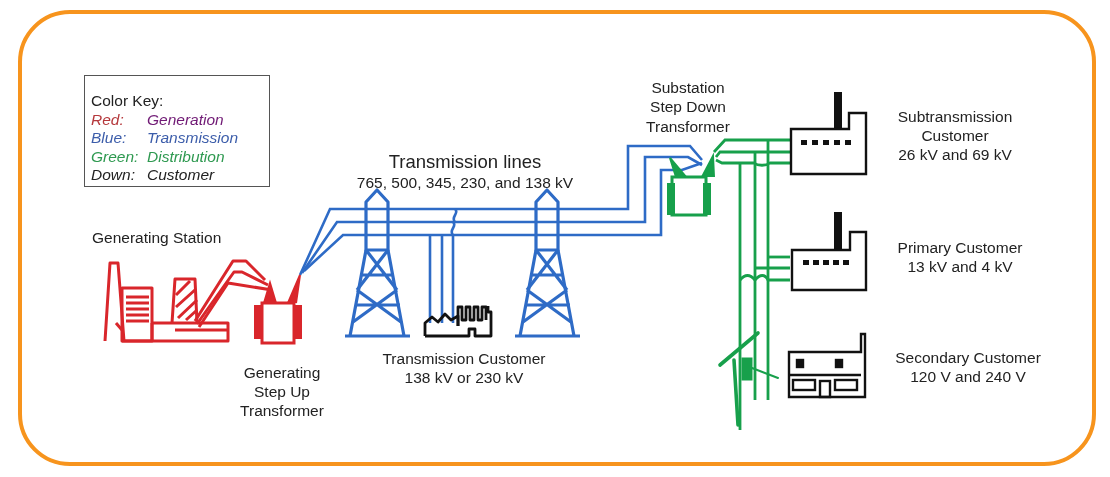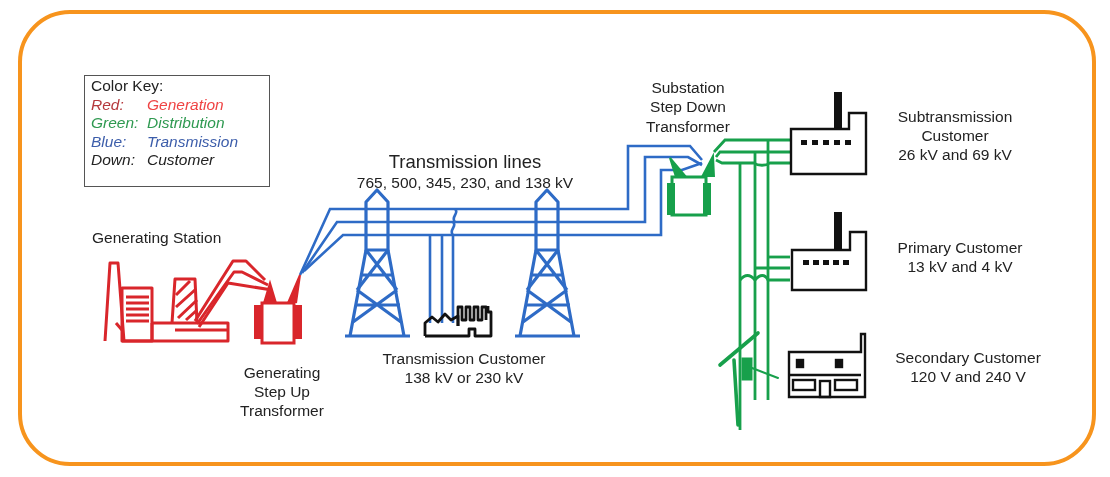--- a/index.html
+++ b/index.html
@@ -4,42 +4,42 @@
 <style>
   html, body { margin: 0; padding: 0; background: #ffffff; }
   body { width: 1110px; height: 477px; position: relative; overflow: hidden;
          font-family: "Liberation Sans", "DejaVu Sans", sans-serif; }
   .frame { position: absolute; left: 18px; top: 10px; width: 1070px; height: 448px;
            border: 4px solid #F7941D; border-radius: 52px; background: #fff; }
   svg { position: absolute; left: 0; top: 0; }
   .lbl { font-family: "Liberation Sans", "DejaVu Sans", sans-serif; fill: #222; }
   .key-box { position: absolute; left: 84px; top: 75px; width: 186px; height: 112px;
              border: 1.5px solid #555; background: #fff; box-sizing: border-box;
-             padding: 1px 6px; font-size: 15.5px; line-height: 18.5px; color: #222; }
+             padding: 16px 6px; font-size: 15.5px; line-height: 18.5px; color: #222; }
   .key-row { display: flex; white-space: nowrap; font-style: italic; }
   .key-row .k { width: 56px; display: inline-block; }
 </style>
 </head>
 <body>
 
 <div class="frame"></div>
 
 <div class="key-box">
   <div>Color Key:</div>
   <div class="key-row">
     <span class="k" style="color:#B5383C">Red:</span>
-    <span style="color:#ef4444">Generation</span>
+    <span style="color:#701a75">Generation</span>
+  </div>
+  <div class="key-row">
+    <span class="k" style="color:#3C5DAA">Blue:</span>
+    <span style="color:#3C5DAA">Transmission</span>
   </div>
   <div class="key-row">
     <span class="k" style="color:#2E9950">Green:</span>
     <span style="color:#2E9950">Distribution</span>
-  </div>
-  <div class="key-row">
-    <span class="k" style="color:#3C5DAA">Blue:</span>
-    <span style="color:#3C5DAA">Transmission</span>
   </div>
   <div class="key-row">
     <span class="k">Down:</span>
     <span>Customer</span>
   </div>
 </div>
 
 <svg width="1110" height="477" viewBox="0 0 1110 477">
 
   <g fill="none" stroke="#2E6BC6" stroke-width="2.6">

